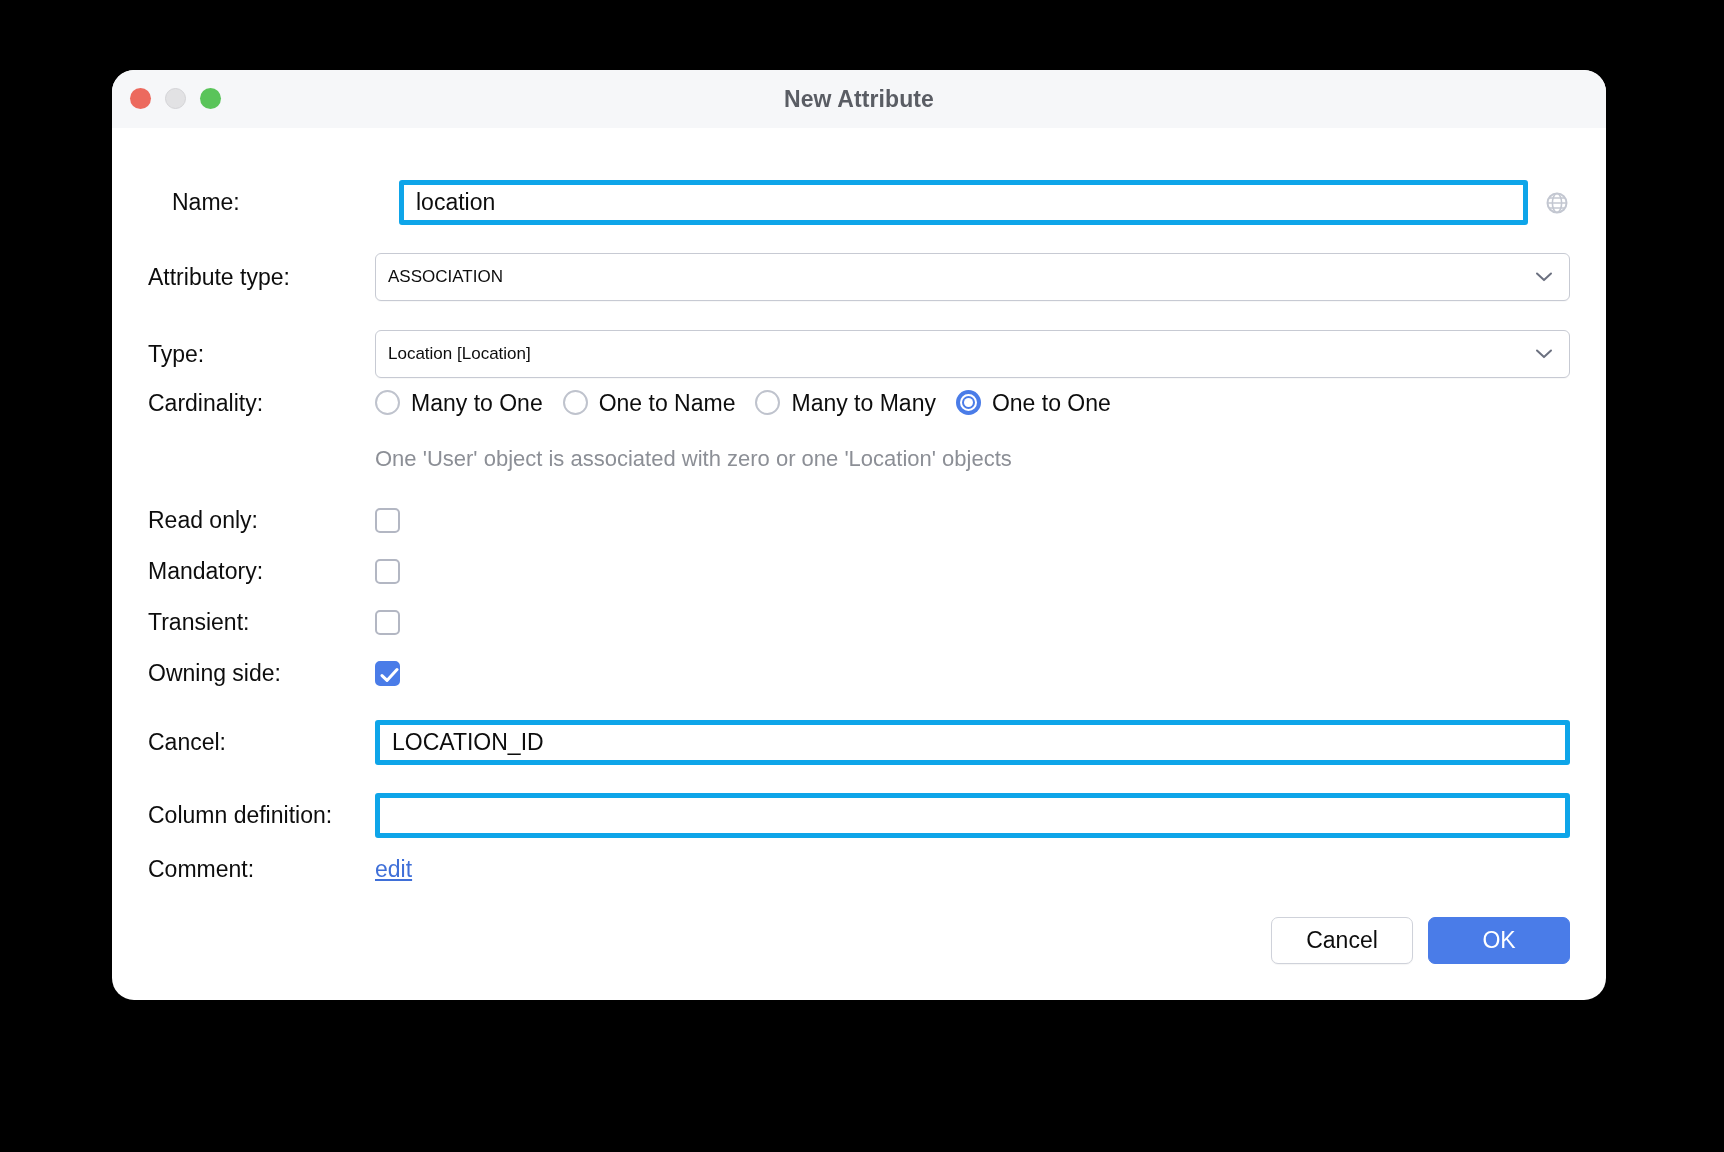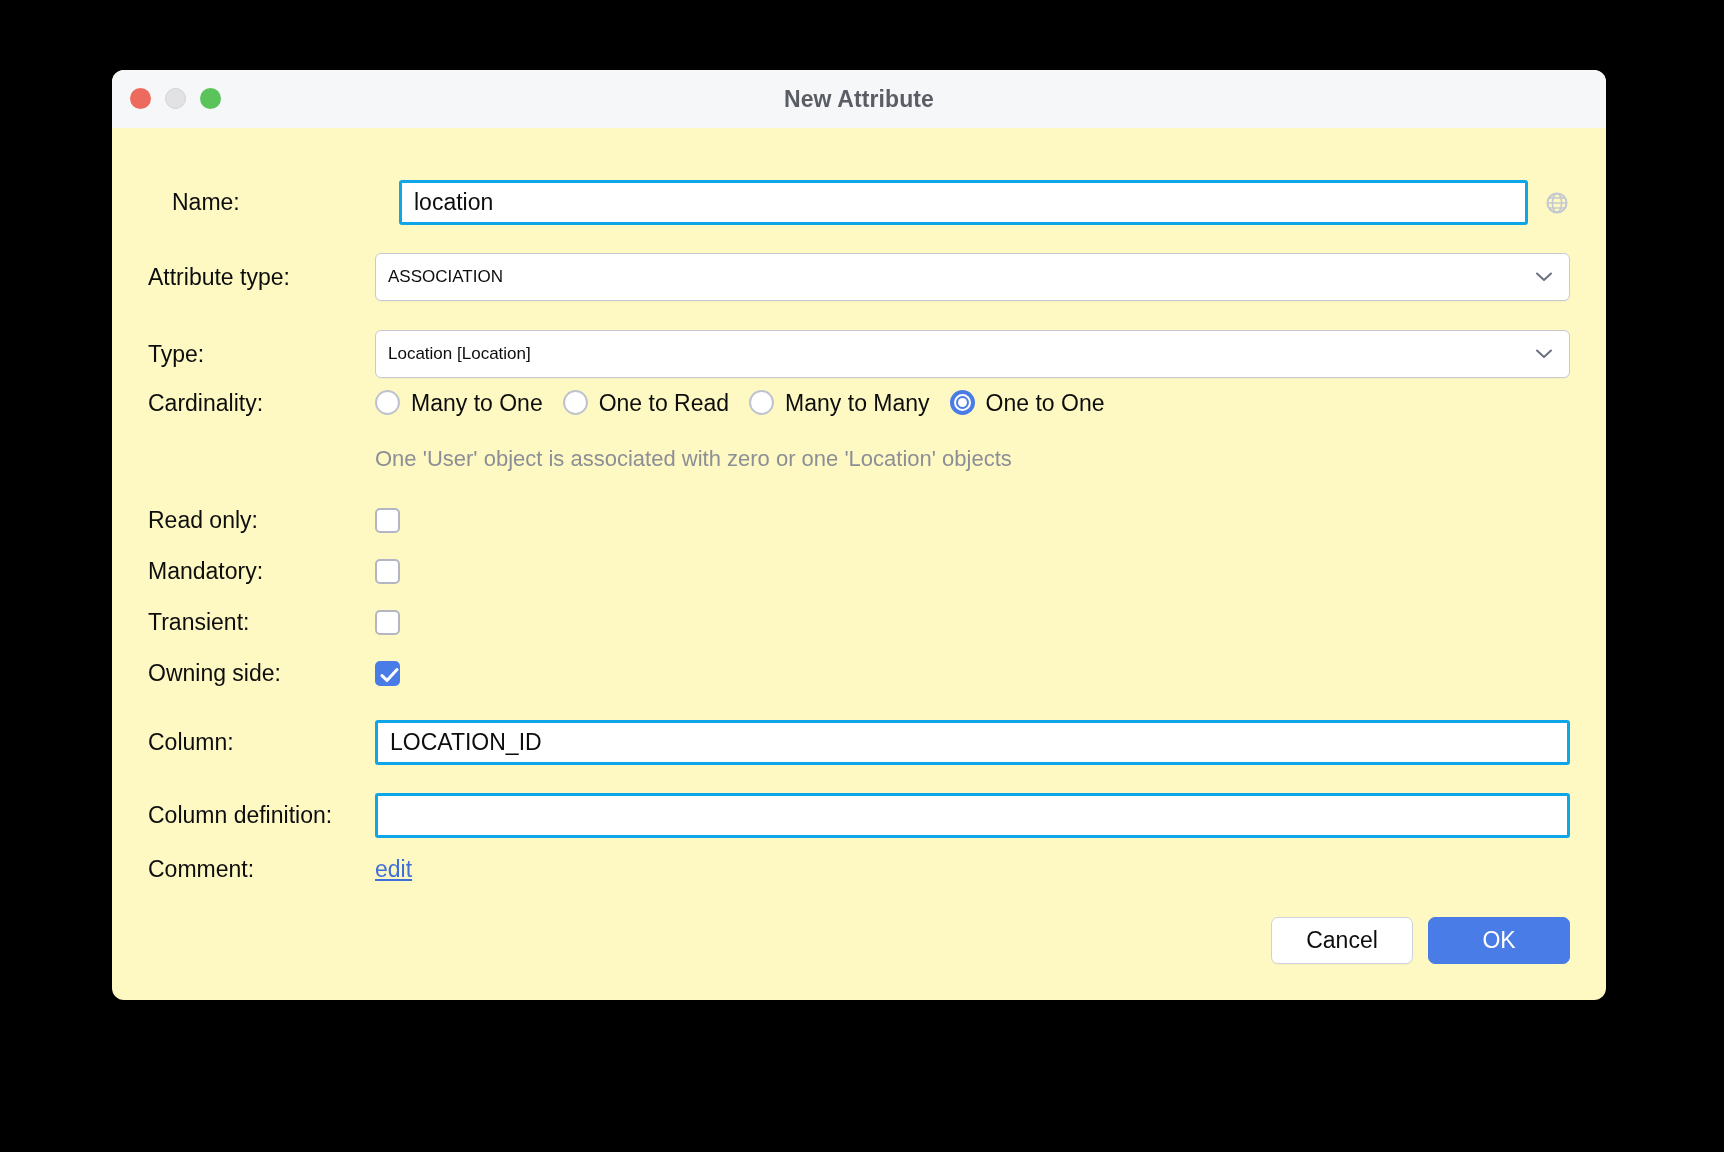--- a/index.html
+++ b/index.html
@@ -19,22 +19,22 @@
     background: #000000;
   }
 
   
   .window {
     position: absolute;
     left: 112px;
     top: 70px;
     width: 1494px;
     height: 930px;
-    background: #fef9c3;
-    border-radius: 12px;
+    background: #ffffff;
+    border-radius: 22px;
     box-shadow: 0 2px 14px rgba(0,0,0,0.35);
     overflow: hidden;
   }
 
   .titlebar {
     position: relative;
     height: 58px;
     background: #f6f7f9;
     display: flex;
     align-items: center;
@@ -93,21 +93,21 @@
     flex: 1;
     display: flex;
     align-items: center;
   }
 
   
   .textinput {
     height: 45px;
     box-sizing: border-box;
     background: #ffffff;
-    border: 3px solid #0ea5e9;
+    border: 5px solid #0ea5e9;
     border-radius: 3px;
     font-size: 23px;
     color: #0d0d0d;
     padding: 0 12px;
     display: flex;
     align-items: center;
     font-family: "Liberation Sans", sans-serif;
     outline: none;
     width: 100%;
   }
@@ -328,21 +328,21 @@
         <div class="field">
           <div class="radios">
 
             <div class="radio-item">
               <div class="radio"></div>
               <div class="radio-label">Many to One</div>
             </div>
 
             <div class="radio-item">
               <div class="radio"></div>
-              <div class="radio-label">One to Read</div>
+              <div class="radio-label">One to Name</div>
             </div>
 
             <div class="radio-item">
               <div class="radio"></div>
               <div class="radio-label">Many to Many</div>
             </div>
 
             <div class="radio-item">
               <div class="radio selected"></div>
               <div class="radio-label">One to One</div>
@@ -385,21 +385,21 @@
         <div class="field">
           <div class="checkbox checked">
             <svg width="19" height="17" viewBox="0 0 19 17">
               <polyline points="2,8.6 7,13.4 17,2.6" fill="none" stroke="#ffffff" stroke-width="3" stroke-linecap="round" stroke-linejoin="round"></polyline>
             </svg>
           </div>
         </div>
       </div>
 
       <div class="row" style="top:592px;">
-        <div class="label">Column:</div>
+        <div class="label">Cancel:</div>
         <div class="field">
           <div class="input-wrap">
             <input class="textinput" type="text" value="LOCATION_ID" style="">
           </div>
         </div>
       </div>
 
       <div class="row" style="top:665px;">
         <div class="label">Column definition:</div>
         <div class="field">

